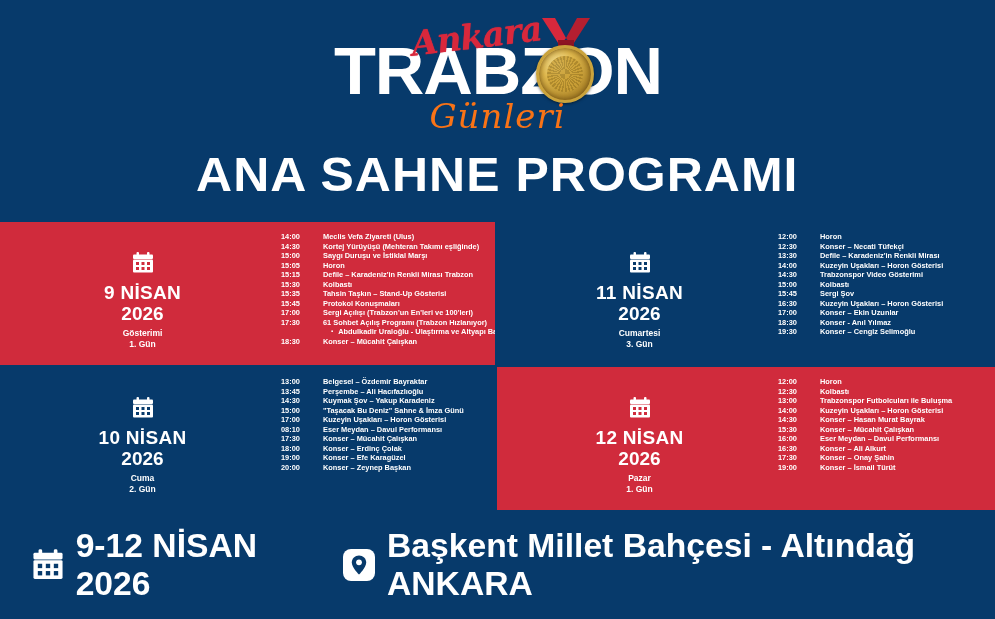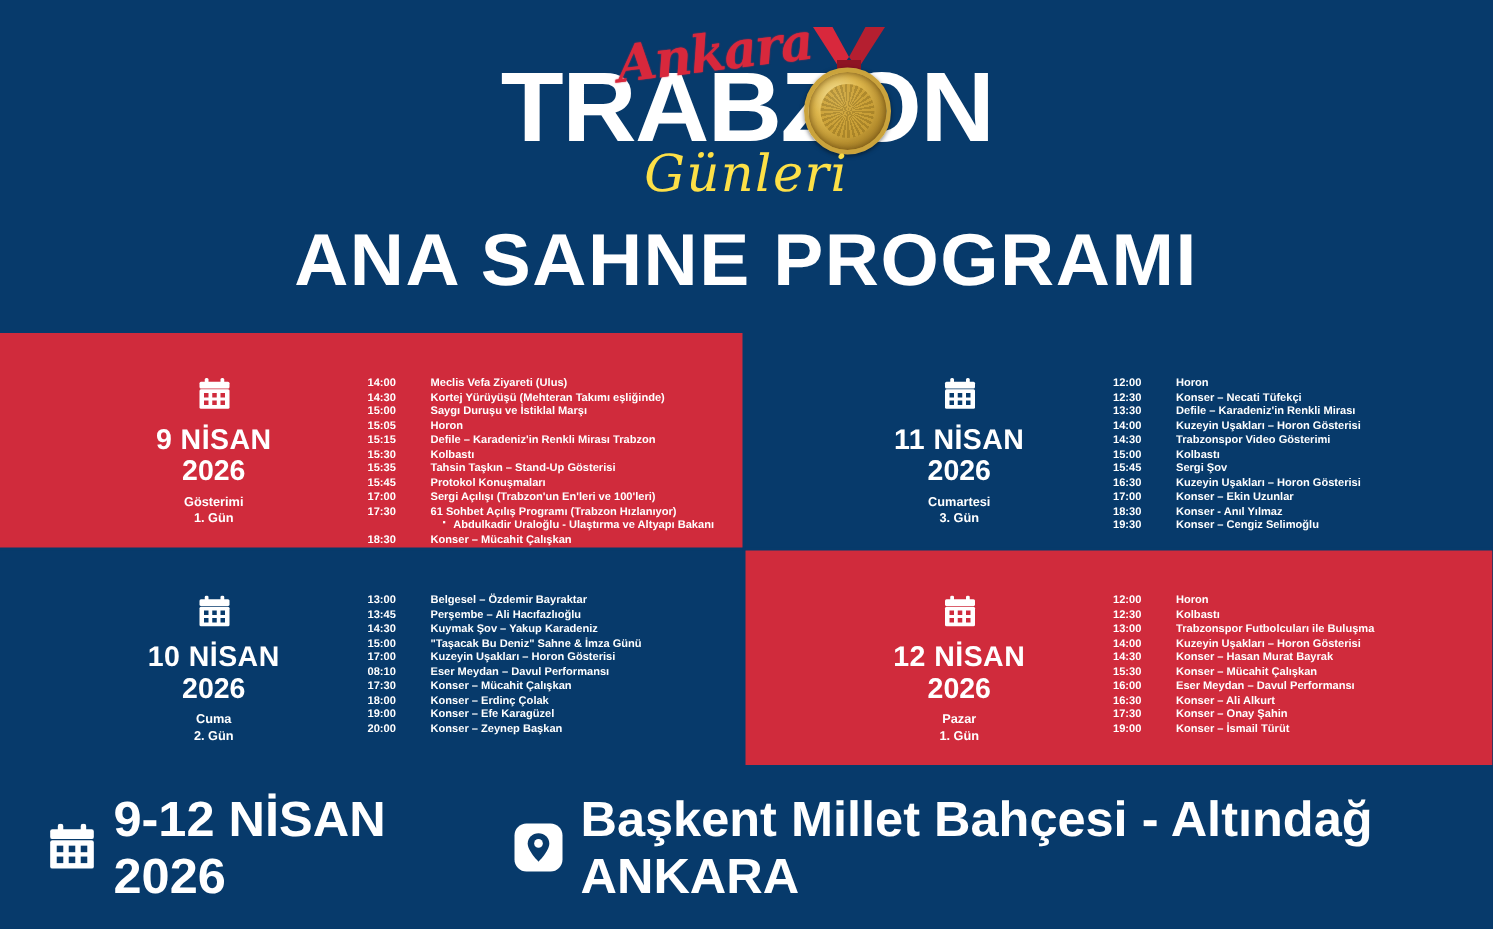--- a/index.html
+++ b/index.html
@@ -91,21 +91,21 @@
 
   
   #logo-gunleri {
     position:absolute;
     left:0; top:84px;
     width:330px;
     text-align:center;
     font-family:"DejaVu Serif", serif;
     font-style:italic;
     font-size:34px;
-    color:#fde047;
+    color:#f97316;
     letter-spacing:1px;
     z-index:6;
   }
 
   #main-title {
     margin-top:12px;
     font-family:"Liberation Sans", sans-serif;
     font-weight:bold;
     font-size:49px;
     line-height:50px;
@@ -169,23 +169,24 @@
   }
   .date-num {
     font-size:8.5px;
     line-height:11px;
     font-weight:600;
   }
 
   
   .sched {
     flex:1;
-    padding-top:28px;
+    padding-top:10px;
     padding-right:8px;
     color:#fff;
+    margin-left:36px;
   }
   .row {
     display:flex;
     font-size:7.4px;
     line-height:9.55px;
     font-weight:bold;
     white-space:nowrap;
   }
   .row .t {
     width:42px;

